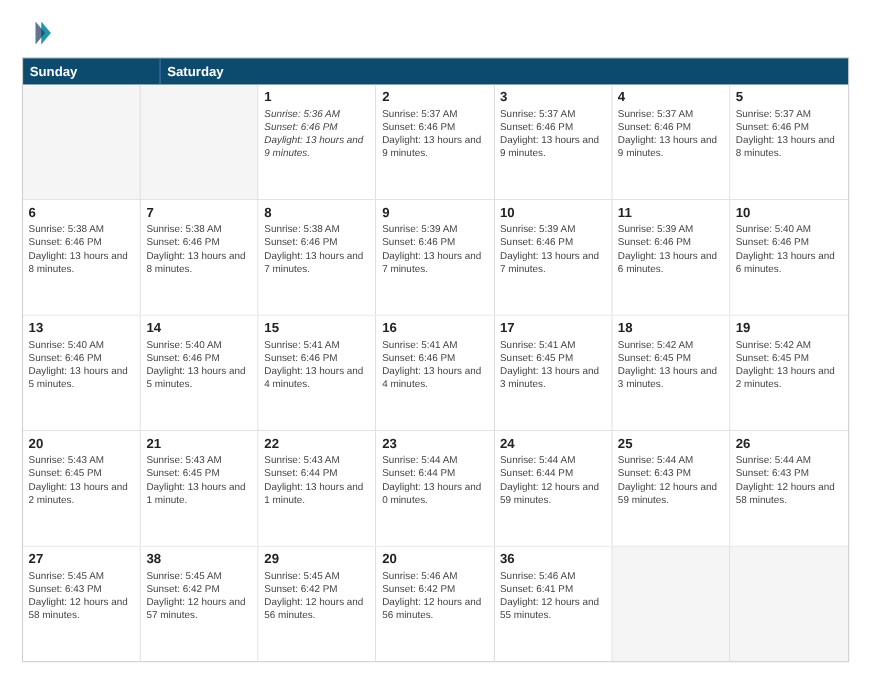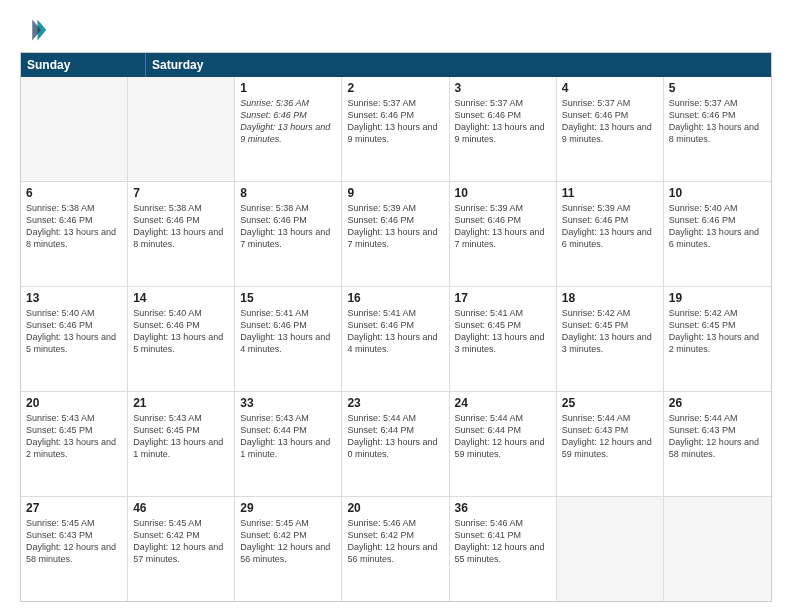--- a/index.html
+++ b/index.html
@@ -266,21 +266,21 @@
 Sunset: 6:45 PM
 Daylight: 13 hours and 2 minutes.</div>
           </div>
           <div class="cal-cell">
             <span class="day-num">21</span>
             <div class="cell-text" style="white-space: pre-line;">Sunrise: 5:43 AM
 Sunset: 6:45 PM
 Daylight: 13 hours and 1 minute.</div>
           </div>
           <div class="cal-cell">
-            <span class="day-num">33</span>
+            <span class="day-num">22</span>
             <div class="cell-text" style="white-space: pre-line;">Sunrise: 5:43 AM
 Sunset: 6:44 PM
 Daylight: 13 hours and 1 minute.</div>
           </div>
           <div class="cal-cell">
             <span class="day-num">23</span>
             <div class="cell-text" style="white-space: pre-line;">Sunrise: 5:44 AM
 Sunset: 6:44 PM
 Daylight: 13 hours and 0 minutes.</div>
           </div>
@@ -304,21 +304,21 @@
           </div>
         </div>
         <div class="cal-row">
           <div class="cal-cell">
             <span class="day-num">27</span>
             <div class="cell-text" style="white-space: pre-line;">Sunrise: 5:45 AM
 Sunset: 6:43 PM
 Daylight: 12 hours and 58 minutes.</div>
           </div>
           <div class="cal-cell">
-            <span class="day-num">46</span>
+            <span class="day-num">38</span>
             <div class="cell-text" style="white-space: pre-line;">Sunrise: 5:45 AM
 Sunset: 6:42 PM
 Daylight: 12 hours and 57 minutes.</div>
           </div>
           <div class="cal-cell">
             <span class="day-num">29</span>
             <div class="cell-text" style="white-space: pre-line;">Sunrise: 5:45 AM
 Sunset: 6:42 PM
 Daylight: 12 hours and 56 minutes.</div>
           </div>

